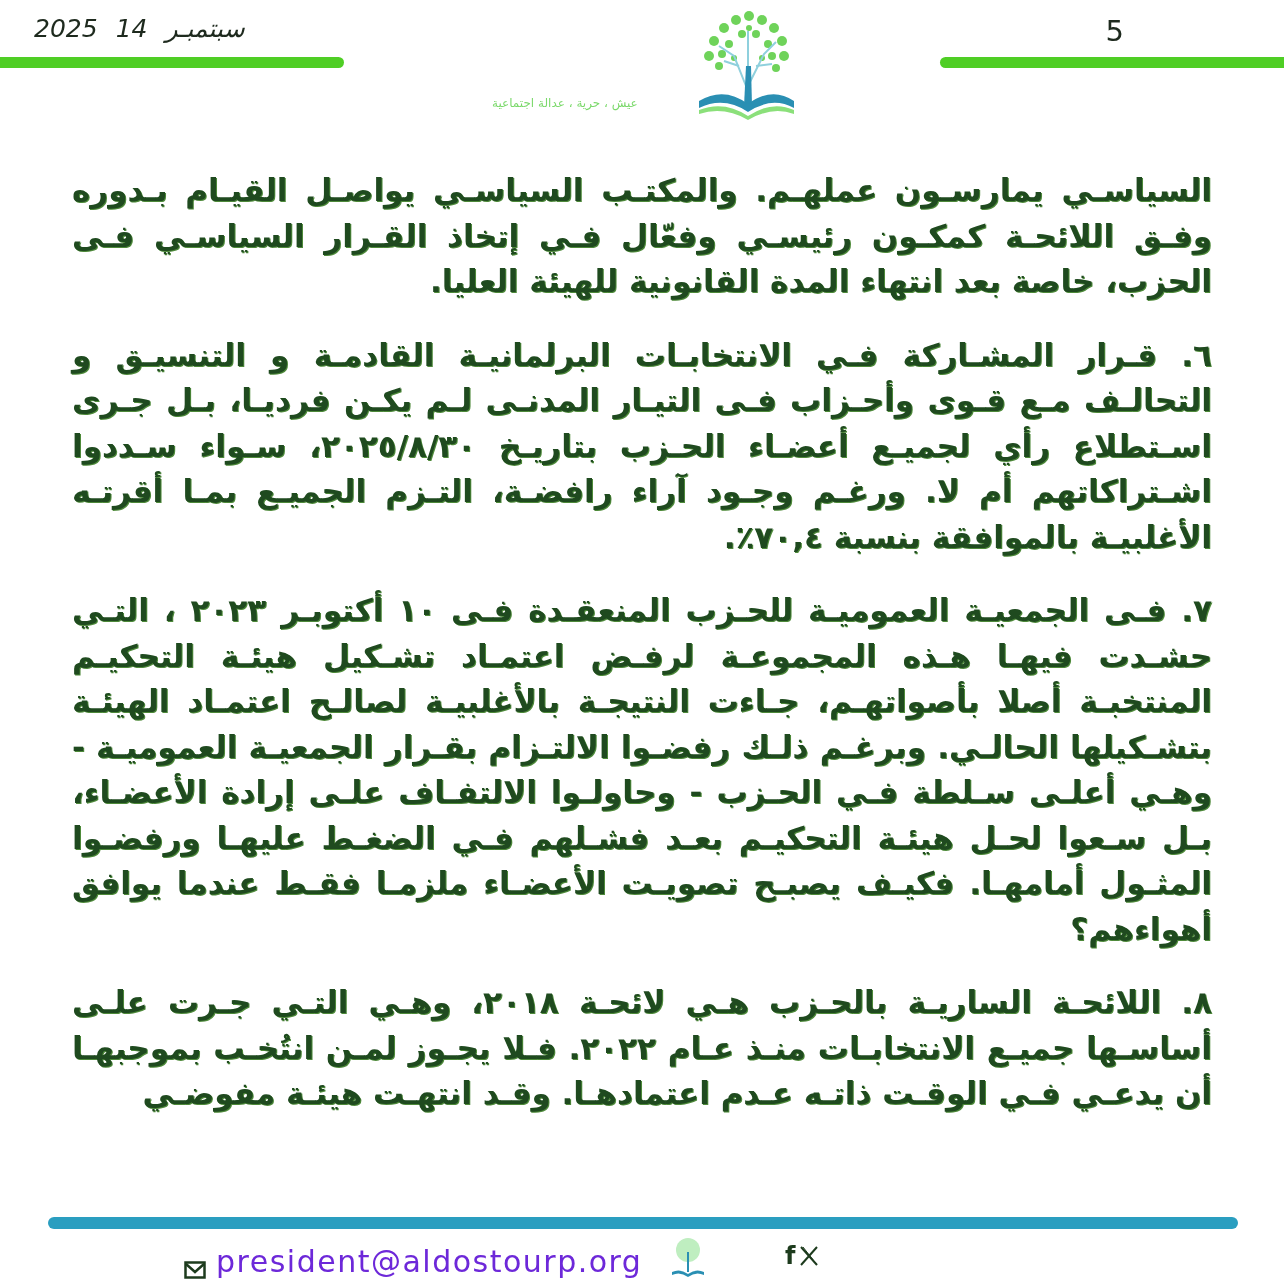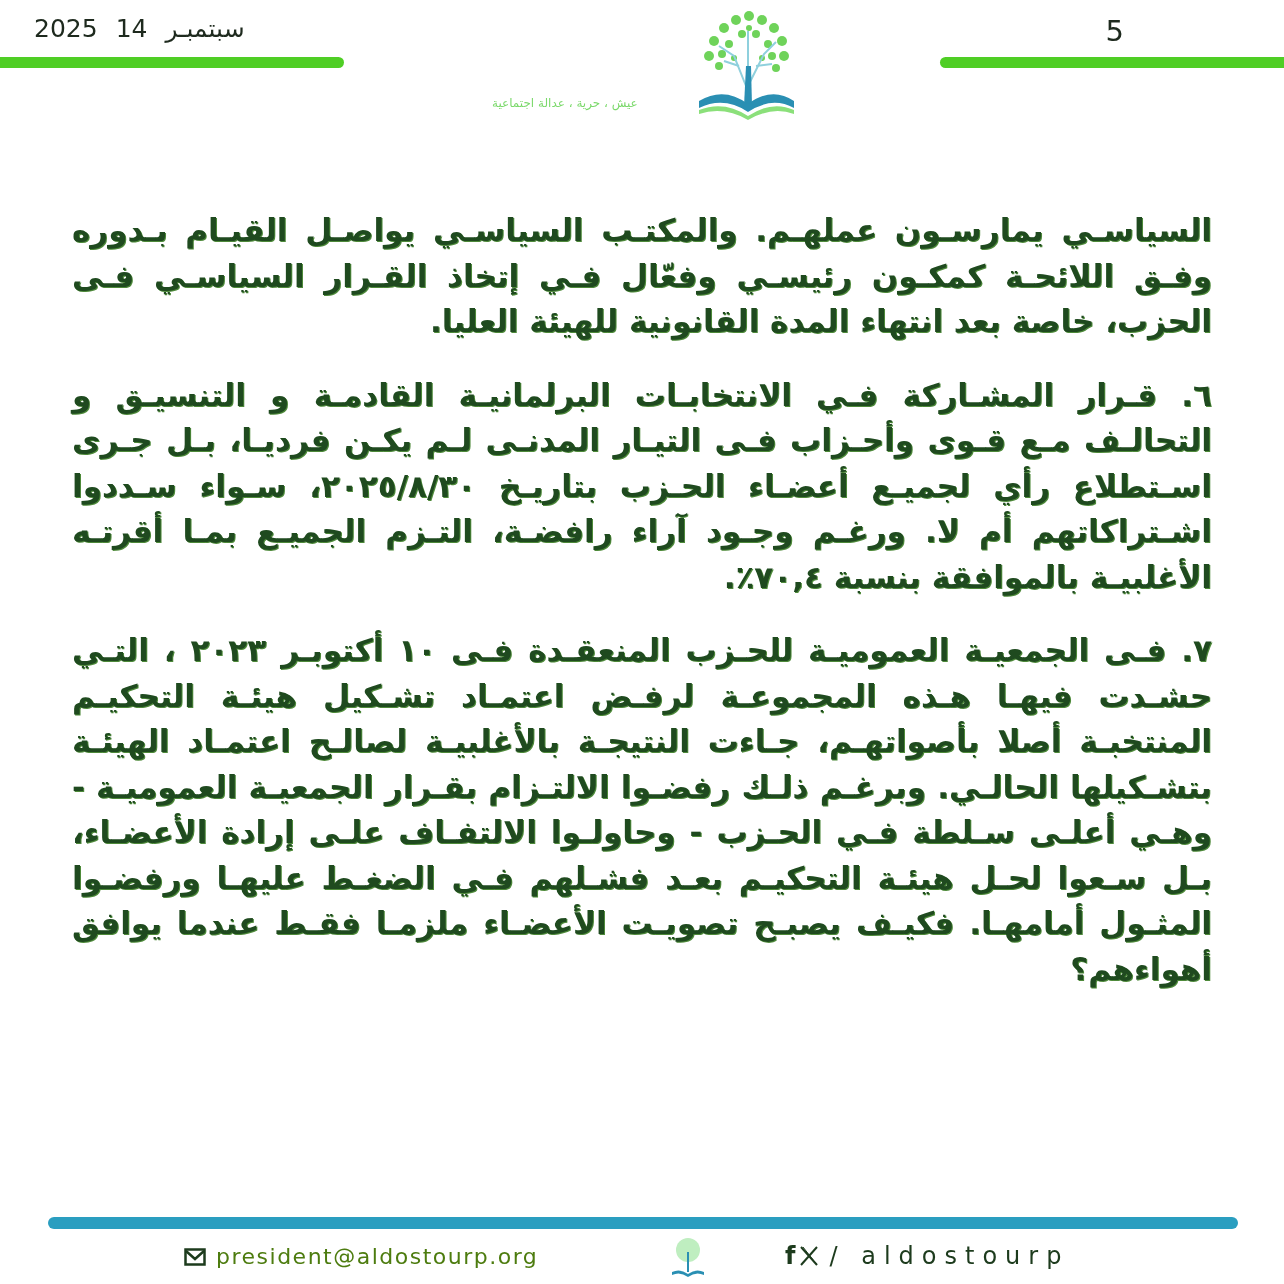--- a/index.html
+++ b/index.html
@@ -2,21 +2,21 @@
 <html><head>
 <meta charset="utf-8">
 <style>
   html, body { margin: 0; padding: 0; }
   body {
     width: 1284px; height: 1284px; background: #ffffff; position: relative; overflow: hidden;
     font-family: "DejaVu Sans", sans-serif;
   }
   .header-date {
     position: absolute; left: 34px; top: 14px; font-size: 25px; color: #1e2a1e;
-    letter-spacing: 1px; direction: ltr; font-family: "DejaVu Sans", sans-serif;
+    letter-spacing: 1px; direction: ltr; font-family: "DejaVu Sans", sans-serif; font-style: italic;
   }
   .header-date span { margin-right: 18px; }
   .page-num {
     position: absolute; right: 160px; top: 14px; font-size: 29px; color: #1e2a1e;
     font-family: "DejaVu Sans", sans-serif;
   }
   .rule-left {
     position: absolute; left: -10px; top: 57px; width: 354px; height: 11px;
     background: #4fce25; border-radius: 6px;
   }
@@ -34,31 +34,30 @@
     font-size: 12px; color: #7bd96b; direction: rtl; font-family: "DejaVu Sans", sans-serif;
   }
   .logo-tree { position: absolute; left: 202px; top: 0; width: 100px; height: 115px; }
 
   .content {
     position: absolute; left: 72px; top: 168px; width: 1140px;
     direction: rtl; text-align: justify; text-align-last: right;
     font-family: "DejaVu Sans", sans-serif; font-weight: bold;
     font-size: 31px; line-height: 45.5px; color: #1f4a1f;
     text-shadow: 1px 1px 0 #4e8a3a;
-    margin-top: 40px;
   }
   .para { margin: 0 0 28px 0; }
 
   .footer-rule {
     position: absolute; left: 48px; top: 1217px; width: 1190px; height: 12px;
     background: #2a9ec0; border-radius: 6px;
   }
   .footer-email {
-    position: absolute; left: 184px; top: 1244px; font-size: 22px; color: #4d7c0f;
-    letter-spacing: 1.5px; direction: ltr; display: flex; align-items: center;
+    position: absolute; left: 184px; top: 1244px; font-size: 30px; color: #6d28d9;
+    letter-spacing: 1.5px; direction: ltr; display: flex; align-items: flex-end;
     font-family: "DejaVu Sans", sans-serif;
   }
   .mail-icon { width: 22px; height: 18px; margin-right: 10px; }
   .footer-mini-logo { position: absolute; left: 668px; top: 1236px; width: 40px; height: 44px; }
   .footer-social {
     position: absolute; left: 785px; top: 1242px; font-size: 24px; color: #1d3b1d;
     letter-spacing: 8px; direction: ltr; display: flex; align-items: center;
     font-family: "DejaVu Sans", sans-serif;
   }
   .fb-icon { font-weight: bold; font-size: 24px; margin-right: 4px; letter-spacing: 0; }
@@ -110,20 +109,21 @@
     <path d="M50 100 L52 60 L57 60 L58 100 Z" fill="#2a8fb3"></path>
     <path d="M5 95 Q30 80 54 98 Q78 80 100 95 L100 102 Q78 90 54 106 Q30 90 5 102 Z" fill="#2a8fb3"></path>
     <path d="M5 104 Q30 94 54 110 Q78 94 100 104 L100 108 Q78 100 54 114 Q30 100 5 108 Z" fill="#8be07a"></path>
   </svg>
 </div>
 
 <div class="content">
   <p class="para">السياسـي يمارسـون عملهـم. والمكتـب السياسـي يواصـل القيـام بـدوره وفـق اللائحـة كمكـون رئيسـي وفعّال فـي إتخاذ القـرار السياسـي فـى الحزب، خاصة بعد انتهاء المدة القانونية للهيئة العليا.</p>
   <p class="para">٦. قـرار المشـاركة فـي الانتخابـات البرلمانيـة القادمـة و التنسيـق و التحالـف مـع قـوى وأحـزاب فـى التيـار المدنـى لـم يكـن فرديـا، بـل جـرى اسـتطلاع رأي لجميـع أعضـاء الحـزب بتاريـخ ٢٠٢٥/٨/٣٠، سـواء سـددوا اشـتراكاتهم أم لا. ورغـم وجـود آراء رافضـة، التـزم الجميـع بمـا أقرتـه الأغلبيـة بالموافقة بنسبة ٧٠,٤٪.</p>
   <p class="para">٧. فـى الجمعيـة العموميـة للحـزب المنعقـدة فـى ١٠ أكتوبـر ٢٠٢٣ ، التـي حشـدت فيهـا هـذه المجموعـة لرفـض اعتمـاد تشـكيل هيئـة التحكيـم المنتخبـة أصلا بأصواتهـم، جـاءت النتيجـة بالأغلبيـة لصالـح اعتمـاد الهيئـة بتشـكيلها الحالـي. وبرغـم ذلـك رفضـوا الالتـزام بقـرار الجمعيـة العموميـة - وهـي أعلـى سـلطة فـي الحـزب - وحاولـوا الالتفـاف علـى إرادة الأعضـاء، بـل سـعوا لحـل هيئـة التحكيـم بعـد فشـلهم فـي الضغـط عليهـا ورفضـوا المثـول أمامهـا. فكيـف يصبـح تصويـت الأعضـاء ملزمـا فقـط عندما يوافق أهواءهم؟</p>
+  <p class="para">٨. اللائحـة الساريـة بالحـزب هـي لائحـة ٢٠١٨، وهـي التـي جـرت علـى أساسـها جميـع الانتخابـات منـذ عـام ٢٠٢٢. فـلا يجـوز لمـن انتُخـب بموجبهـا أن يدعـي فـي الوقـت ذاتـه عـدم اعتمادهـا. وقـد انتهـت هيئـة مفوضـي</p>
 </div>
 
 <div class="footer-rule"></div>
 
 <div class="footer-email">
   <svg class="mail-icon" viewBox="0 0 22 18">
     <rect x="1.5" y="1.5" width="19" height="15" fill="none" stroke="#1d3b1d" stroke-width="2.5"></rect>
     <path d="M2 3 L11 11 L20 3" fill="none" stroke="#1d3b1d" stroke-width="2.5"></path>
   </svg>
   <span>president@aldostourp.org</span>
@@ -134,14 +134,13 @@
   <path d="M19 36 L19 16 L21 16 L21 36 Z" fill="#2a8fb3"></path>
   <path d="M4 36 Q12 32 20 38 Q28 32 36 36 L36 39 Q28 35 20 41 Q12 35 4 39 Z" fill="#2a8fb3"></path>
 </svg>
 
 <div class="footer-social">
   <span class="fb-icon">f</span>
   <svg class="x-icon" viewBox="0 0 20 22">
     <path d="M2 2 L18 20 M18 2 L2 20" stroke="#1d3b1d" stroke-width="2" fill="none"></path>
     <path d="M4 2 L18 20" stroke="#1d3b1d" stroke-width="1" fill="none"></path>
   </svg>
-  <span>/ aldostourp</span>
 </div>
 
 </body></html>

